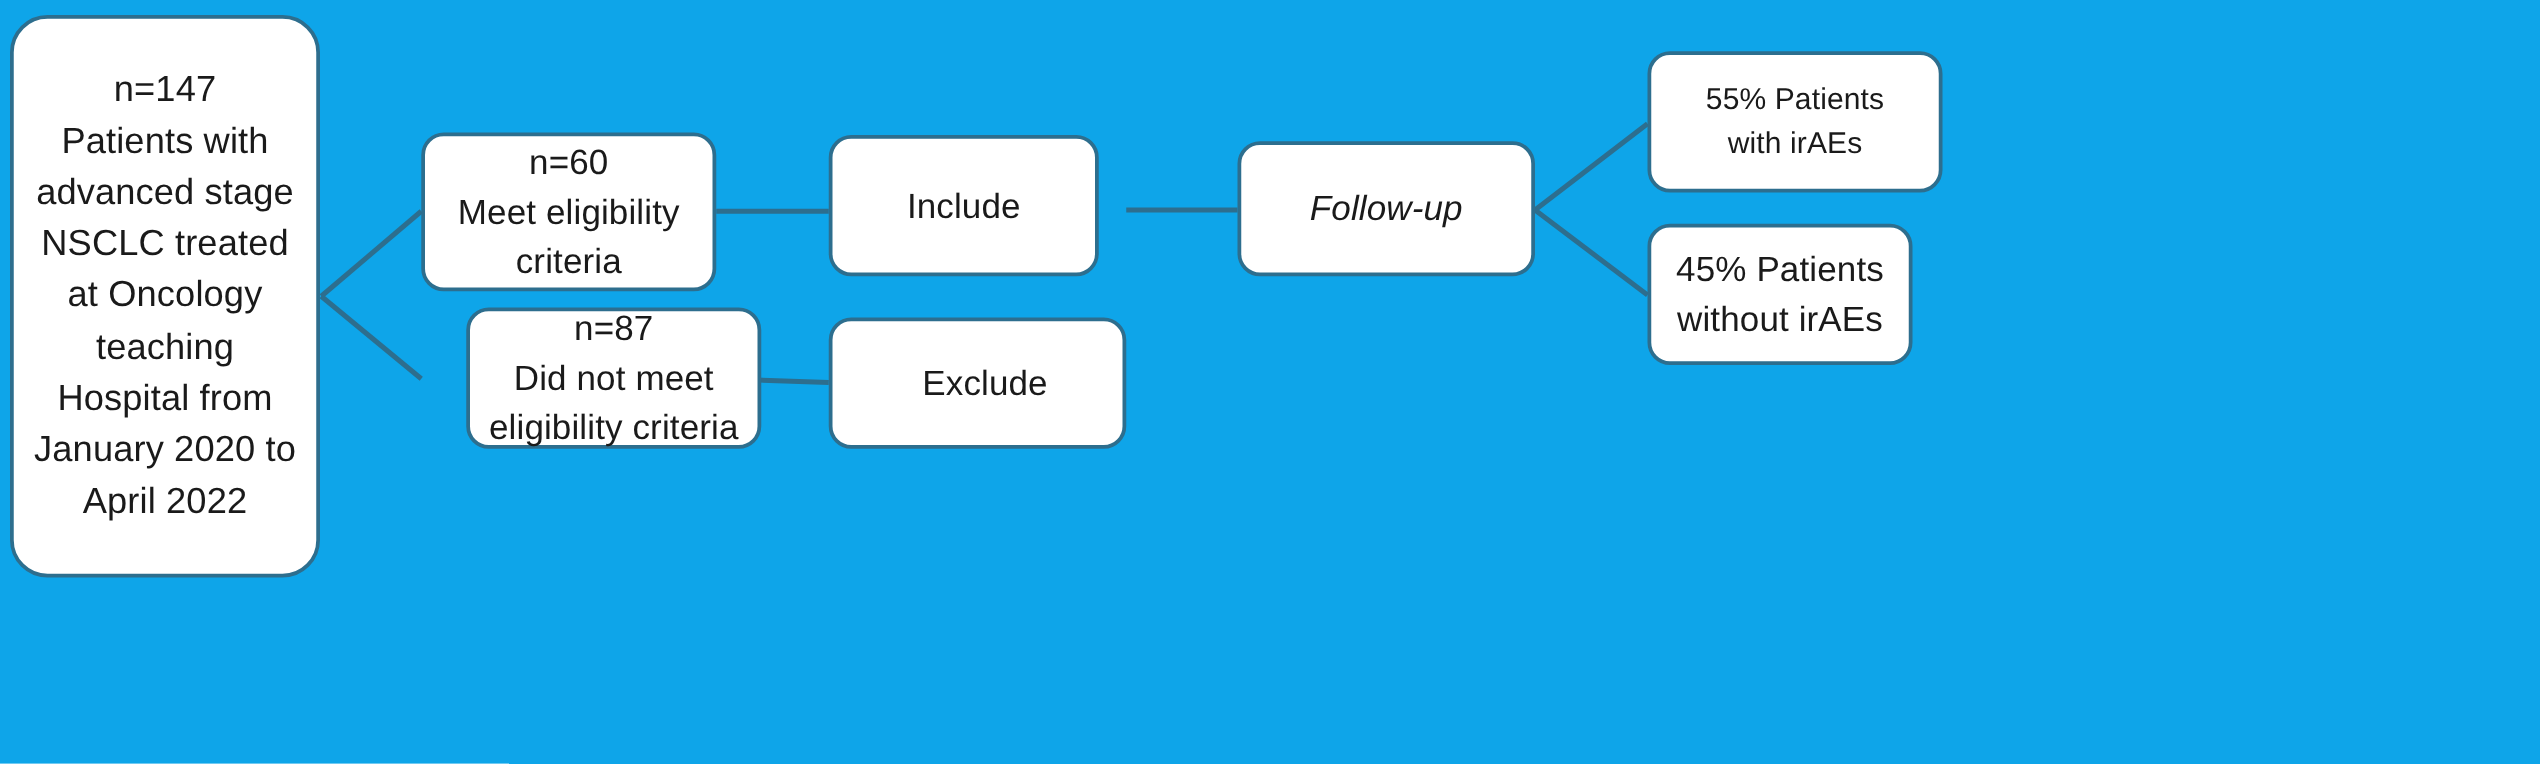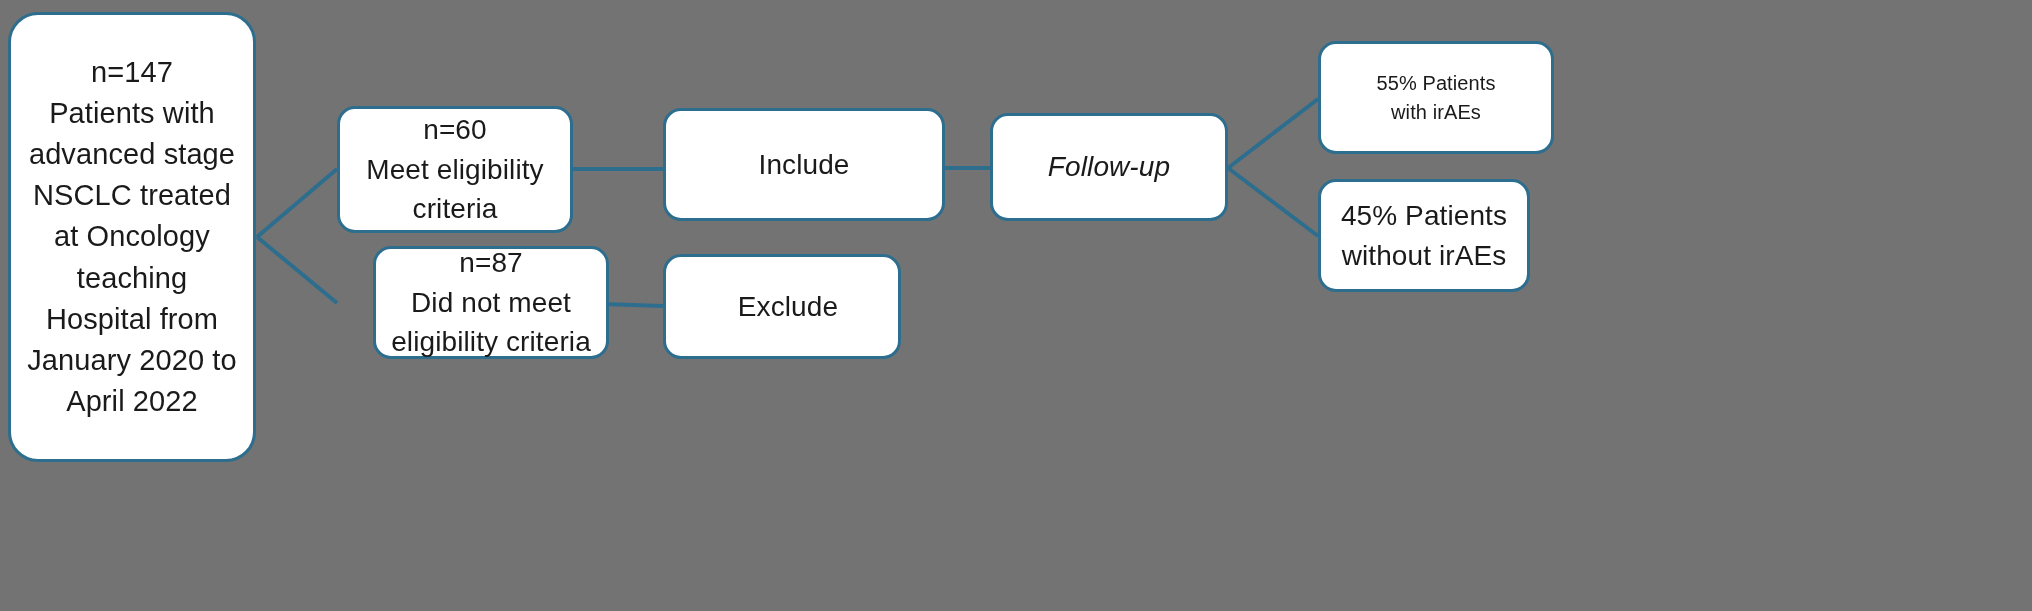--- a/index.html
+++ b/index.html
@@ -7,21 +7,21 @@
     padding: 0;
     background: #ffffff;
   }
   body {
     font-family: "Liberation Sans", sans-serif;
   }
   #canvas {
     position: relative;
     width: 2032px;
     height: 611px;
-    background: #737373;
+    background: #0ea5e9;
     overflow: hidden;
   }
   #edges {
     position: absolute;
     left: 0;
     top: 0;
     width: 2032px;
     height: 611px;
     pointer-events: none;
   }
@@ -67,21 +67,21 @@
     width: 236px;
     height: 113px;
     border-radius: 18px;
     font-size: 28px;
     margin-left: 36px;
   }
   
   #node-include {
     left: 663px;
     top: 108px;
-    width: 282px;
+    width: 216px;
     height: 113px;
     border-radius: 18px;
     font-size: 28px;
   }
   
   #node-exclude {
     left: 663px;
     top: 254px;
     width: 238px;
     height: 105px;
@@ -99,21 +99,21 @@
     font-size: 28px;
     font-style: italic;
   }
   
   #node-with-iraes {
     left: 1318px;
     top: 41px;
     width: 236px;
     height: 113px;
     border-radius: 18px;
-    font-size: 20px;
+    font-size: 24px;
   }
   
   #node-without-iraes {
     left: 1318px;
     top: 179px;
     width: 212px;
     height: 113px;
     border-radius: 18px;
     font-size: 28px;
   }

